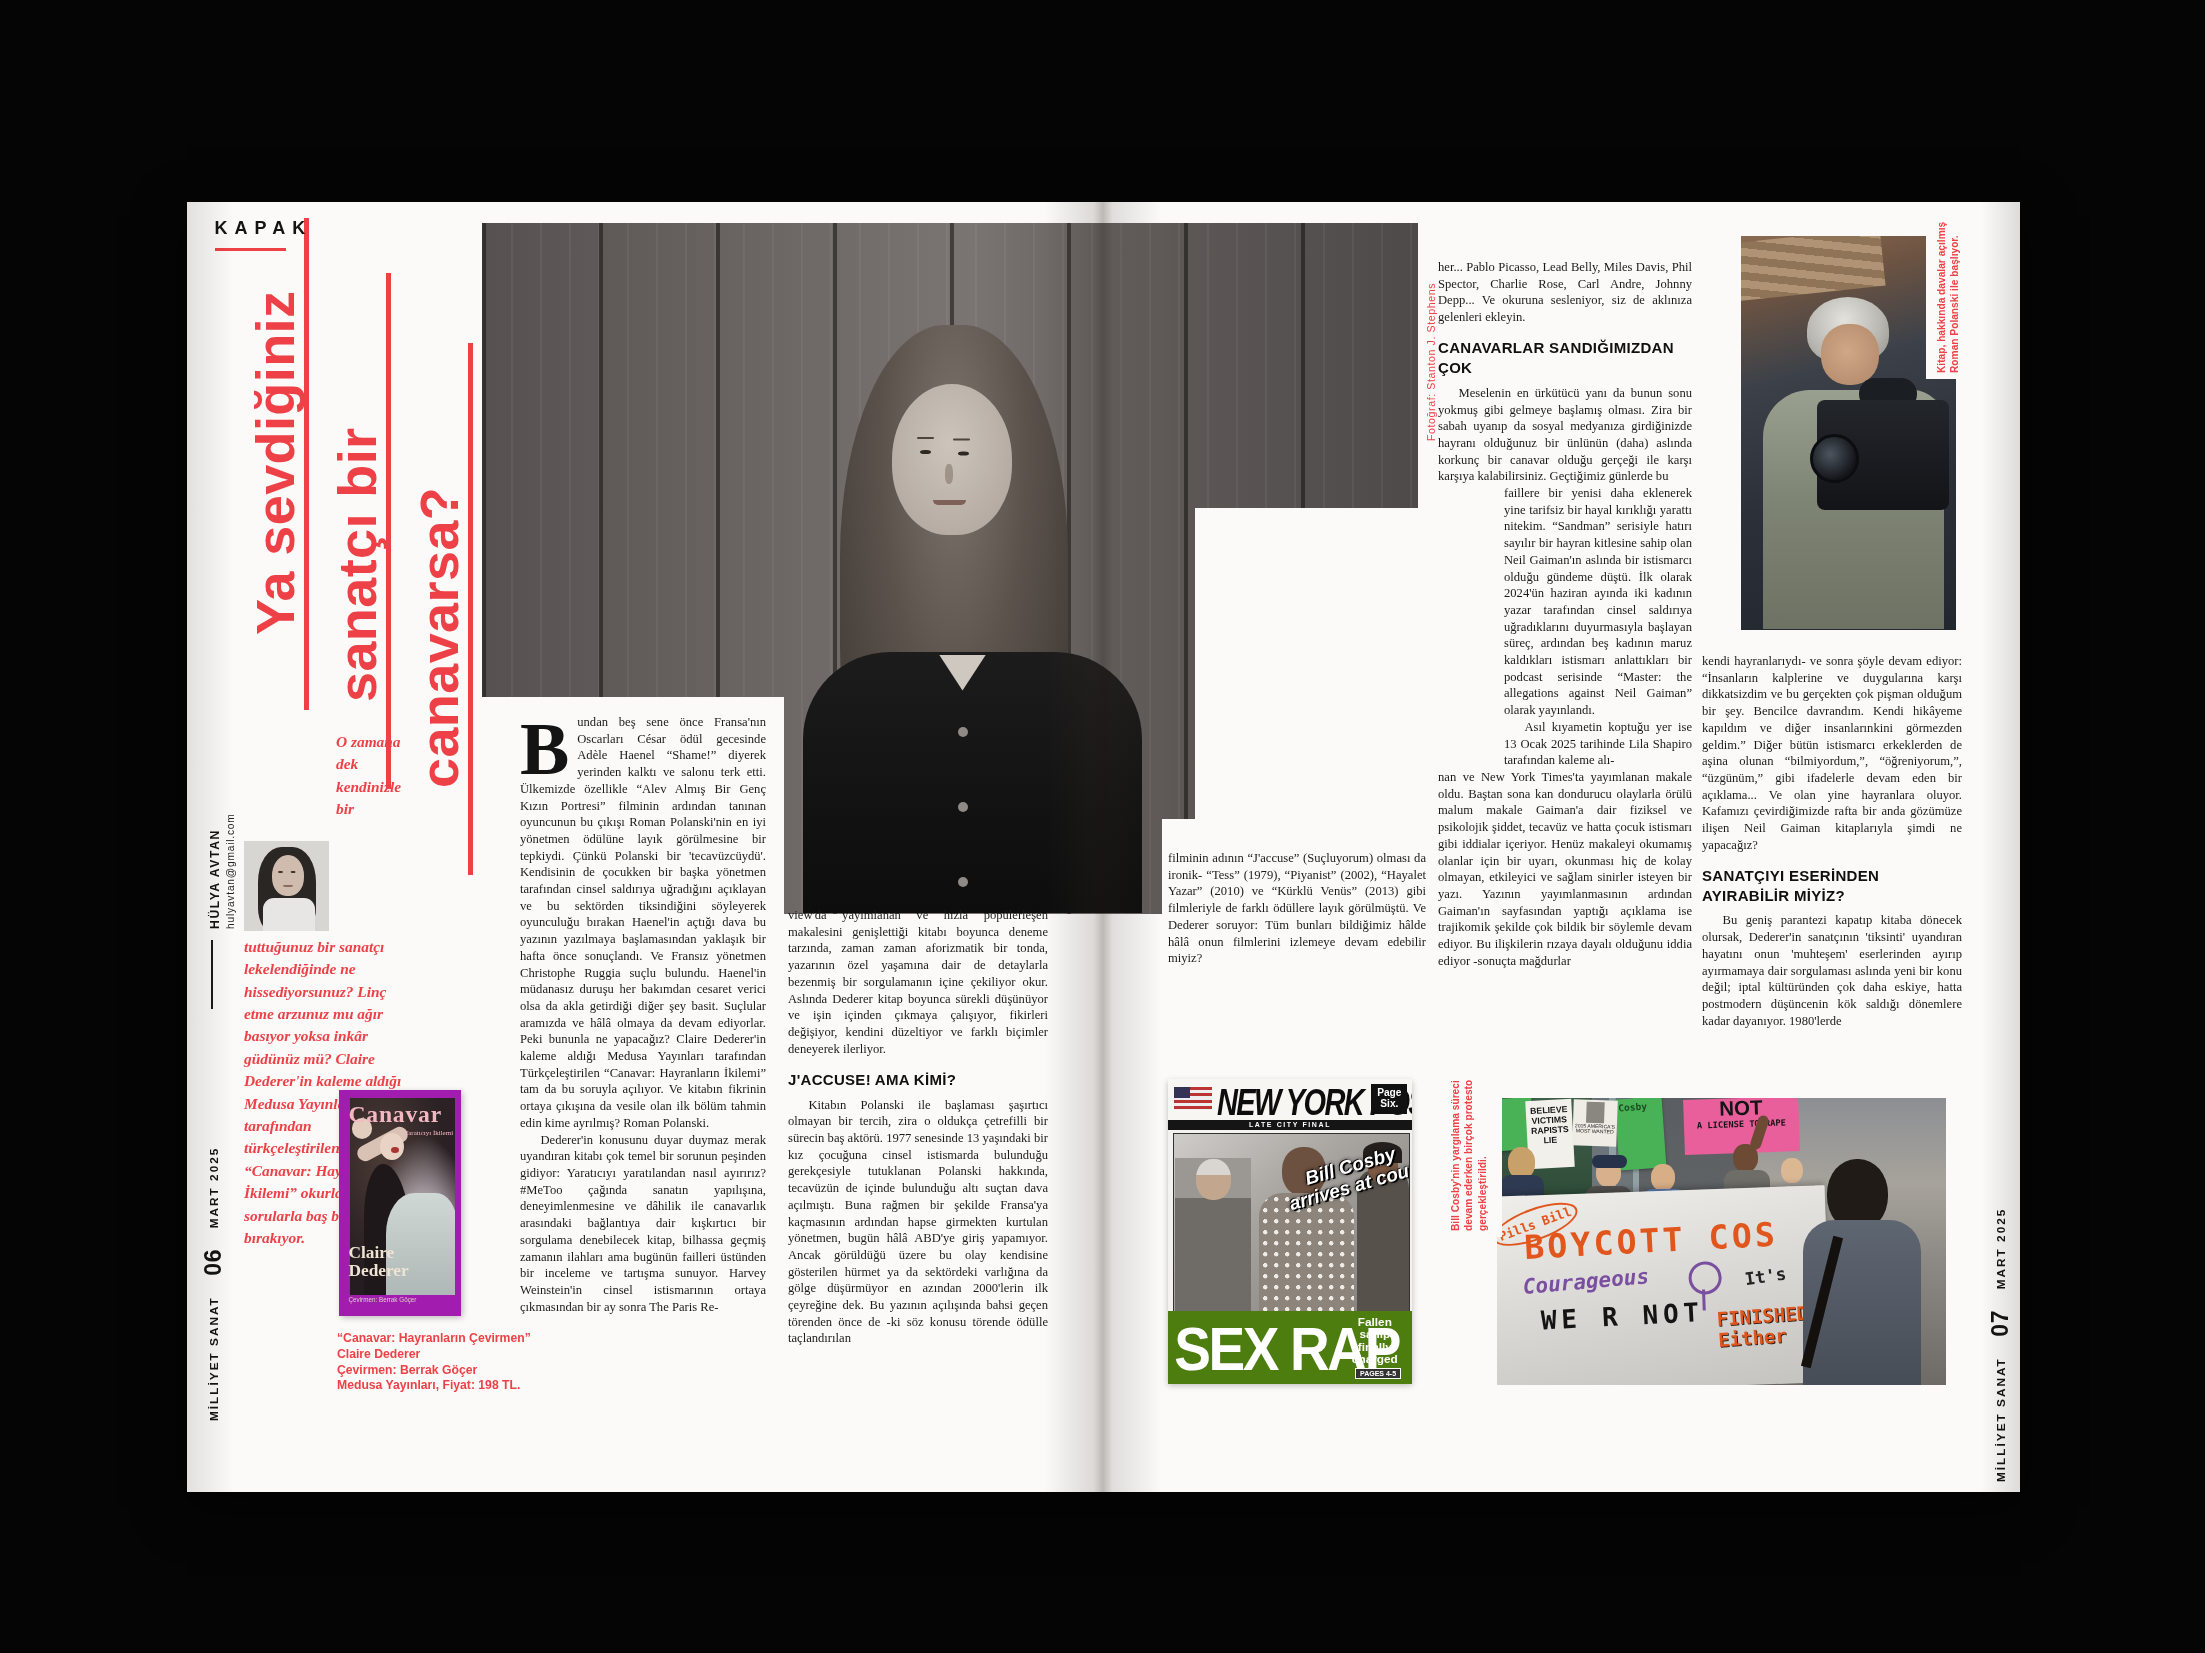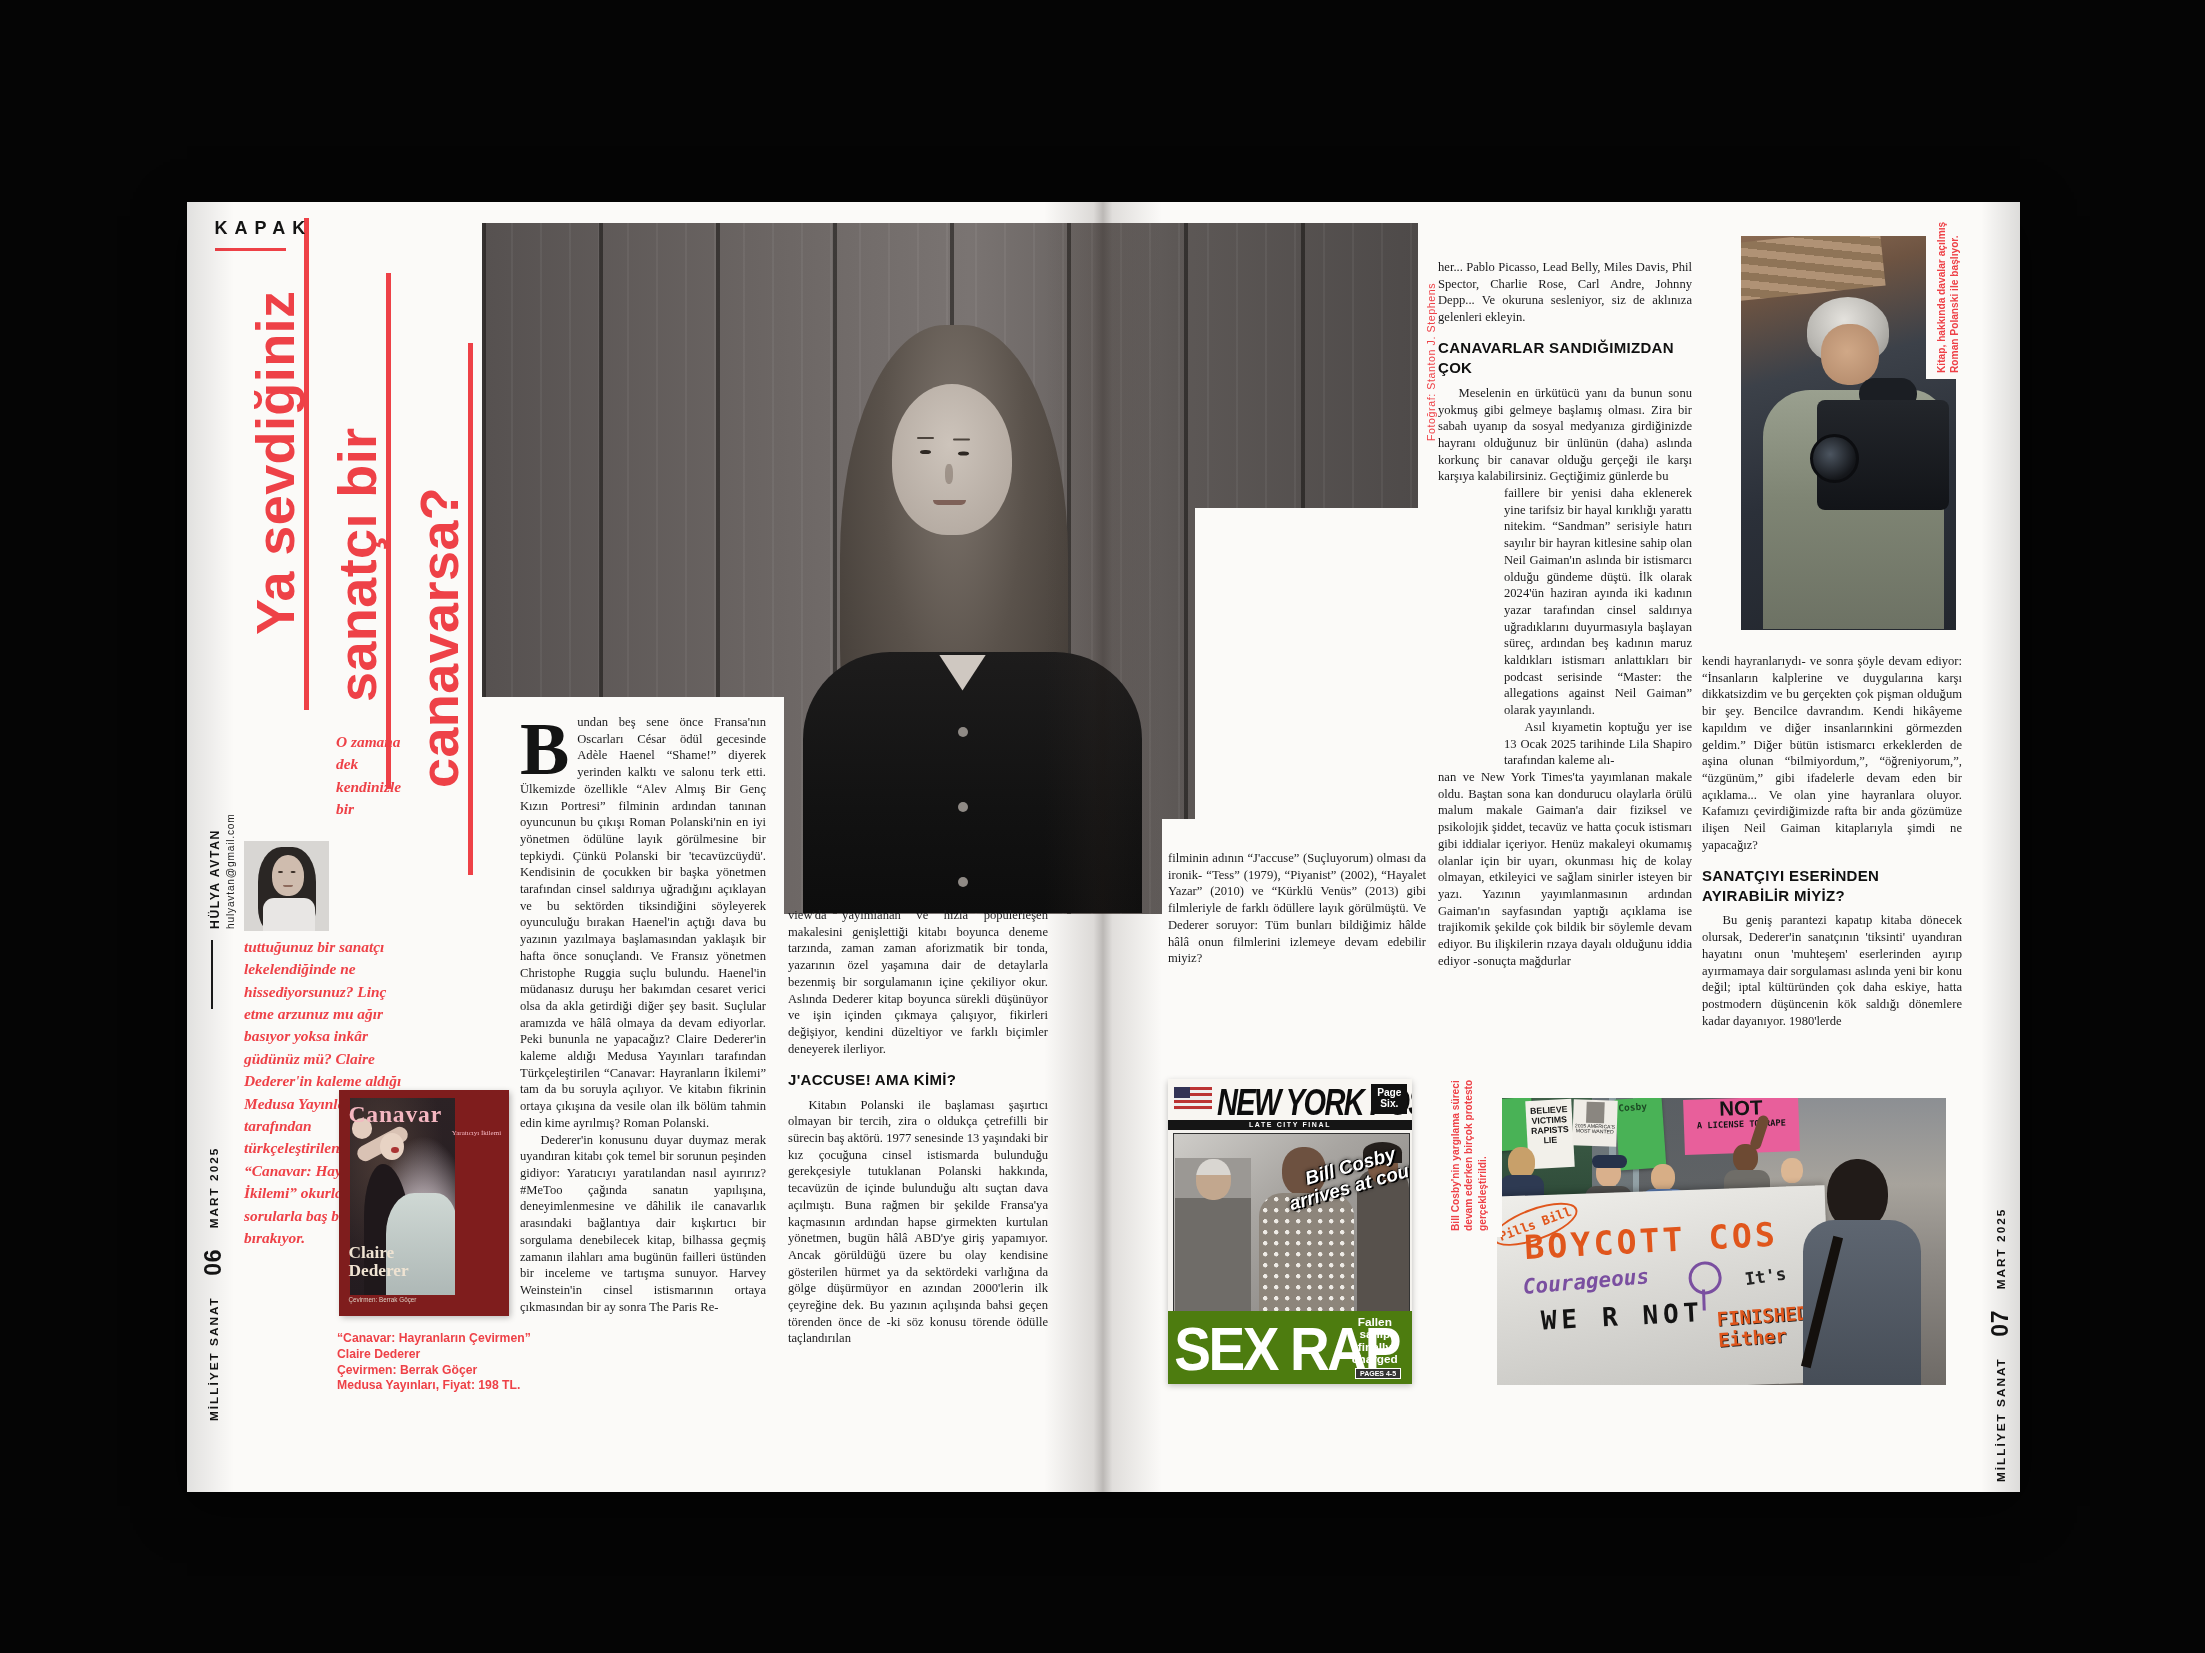--- a/index.html
+++ b/index.html
@@ -156,21 +156,21 @@
      border:2.4px solid #e0561c;border-radius:50%;padding:6.3px 4.7px;transform:rotate(-18deg);
      font-family:"DejaVu Sans Mono",monospace;}
   .pb-fem{position:absolute;left:198px;top:72px;width:27px;height:27px;border:3.9px solid #7a4fa0;border-radius:50%;}
   .pb-fem:after{content:"";position:absolute;left:9.5px;top:25px;width:3.9px;height:20.5px;background:#7a4fa0;}
   .pr-fig-right{position:absolute;left:306px;top:61px;width:118px;height:228px;}
   .pr-fig-right .hair{position:absolute;left:23.6px;top:0;width:61px;height:72px;border-radius:48%;background:#211b18;}
   .pr-fig-right .coat{position:absolute;left:0;top:61px;width:118px;height:167px;border-radius:31.5px 31.5px 0 0;
      background:linear-gradient(180deg,#5e6671 0%,#464d57 100%);}
   .pr-fig-right .strap{position:absolute;left:14px;top:76px;width:9.5px;height:134px;background:#14100d;transform:rotate(14deg);}
   
-  .book{left:152px;top:888px;width:122px;height:226px;background:#7f1d1d;z-index:5;box-shadow:1.6px 2.4px 6.3px rgba(0,0,0,.28);padding-left:48px;}
+  .book{left:152px;top:888px;width:122px;height:226px;background:#a21caf;z-index:5;box-shadow:1.6px 2.4px 6.3px rgba(0,0,0,.28);}
   .book-art{position:absolute;left:11px;top:7.9px;width:105px;height:197px;background:
      radial-gradient(ellipse at 70% 88%, #ddd5d8 0%, #b9aeb4 28%, rgba(0,0,0,0) 55%),
      radial-gradient(ellipse at 30% 30%, #4a3a35 0%, rgba(0,0,0,0) 60%),
      linear-gradient(180deg,#2c2225 0%,#241c20 100%);overflow:hidden;}
   .bk-arm{position:absolute;left:4.7px;top:38px;width:55px;height:15.8px;border-radius:7.9px;background:#d9c2b4;transform:rotate(-28deg);}
   .bk-hand{position:absolute;left:1.6px;top:20.5px;width:20.5px;height:20.5px;border-radius:50%;background:#e3cdbf;}
   .bk-face{position:absolute;left:30px;top:35px;width:23.6px;height:27px;border-radius:50%;background:#e8d3c4;}
   .bk-mouth{position:absolute;left:41px;top:49px;width:7.9px;height:6.3px;border-radius:50%;background:#a33;}
   .bk-dress{position:absolute;left:36px;top:95px;width:71px;height:102px;border-radius:40% 30% 0 0;
      background:linear-gradient(180deg,#cfd8d4 0%,#aeb8b6 100%);}

